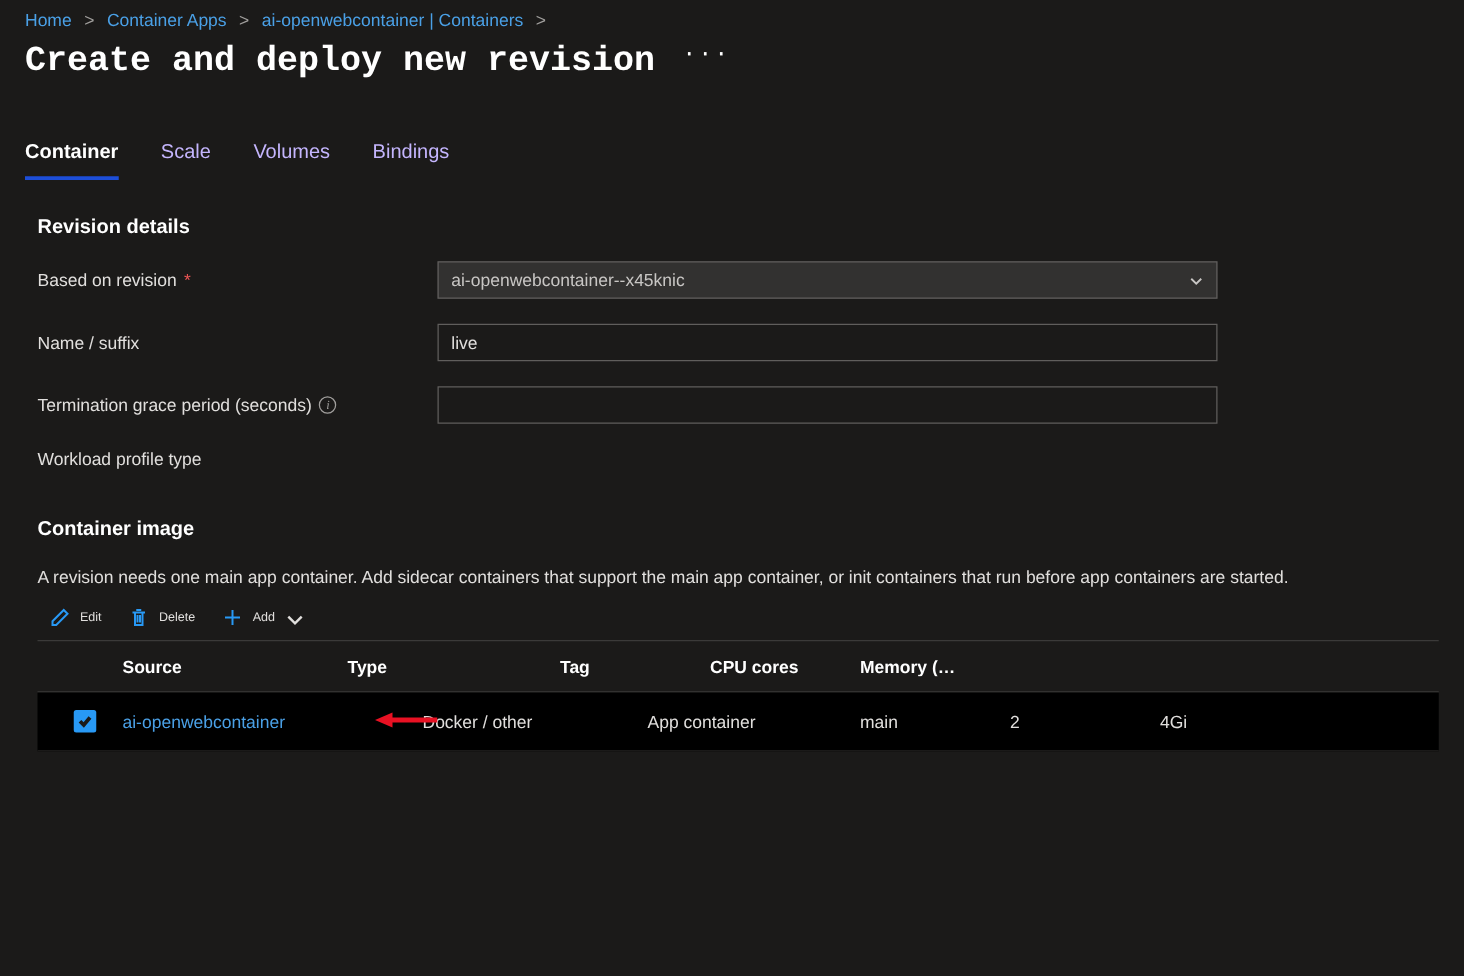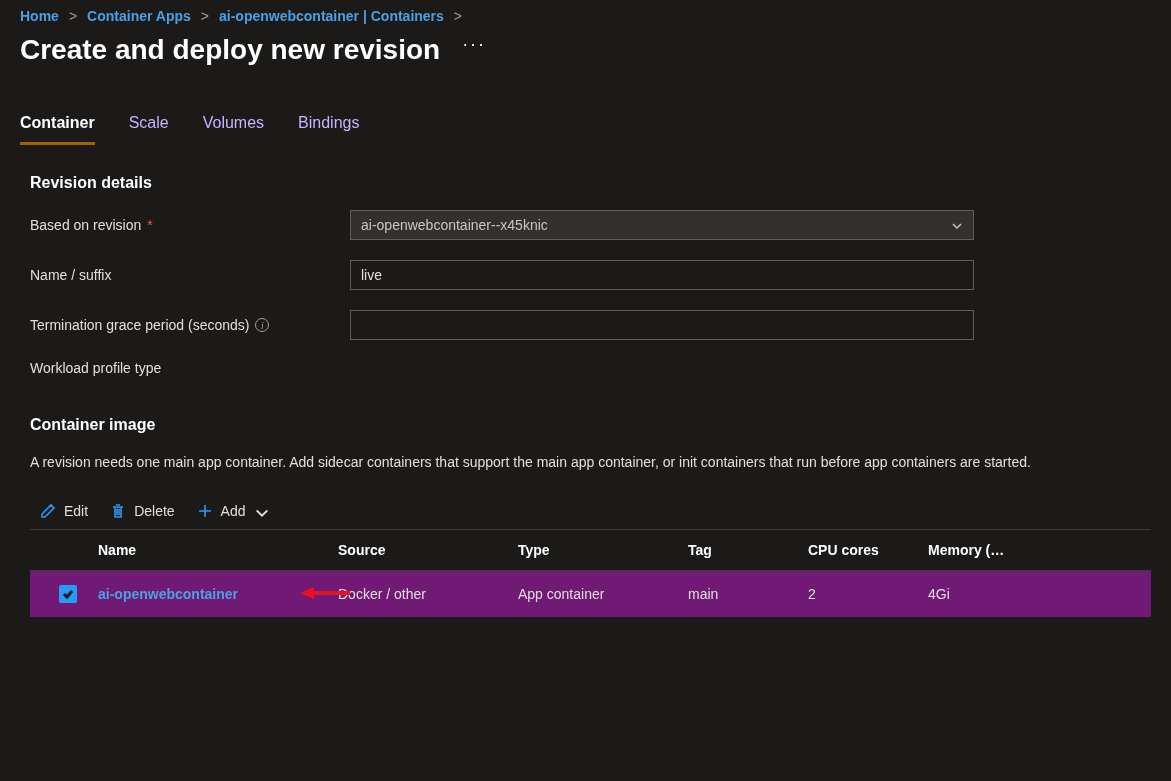--- a/index.html
+++ b/index.html
@@ -6,40 +6,40 @@
     body {
       background: #1b1a19;
       color: #e1dfdd;
       font-family: "Segoe UI", Arial, sans-serif;
       font-size: 14px;
       width: 1171px;
       height: 781px;
       overflow: hidden;
       padding: 8px 20px 0 20px;
     }
-    a.link { color: #4aa0e6; text-decoration: none; font-weight: bold; }
+    a.link { color: #4aa0e6; text-decoration: none; }
 
     
     .breadcrumb { display: flex; align-items: center; gap: 10px; font-size: 14px; margin-bottom: 10px; }
     .breadcrumb .sep { color: #a19f9d; }
 
     
-    .title-row { display: flex; align-items: flex-start; gap: 22px; margin-top: 6px; margin-bottom: 48px; }
+    .title-row { display: flex; align-items: flex-start; gap: 22px; margin-top: 6px; margin-bottom: 48px; font-family: Liberation Mono, monospace; }
     h1.title { color: #fff; font-size: 28px; font-weight: 600; }
     .ellipsis-btn { color: #fff; font-size: 18px; letter-spacing: 2px; cursor: pointer; }
 
     
     .tabs { display: flex; gap: 34px; border-bottom: 1px solid transparent; margin-bottom: 28px; }
     .tab { color: #c4b5fd; font-size: 16px; padding-bottom: 10px; cursor: pointer; }
-    .tab.active { color: #fff; font-weight: 600; border-bottom: 3px solid #a16207; }
+    .tab.active { color: #fff; font-weight: 600; border-bottom: 3px solid #1d4ed8; }
 
     
     .section { padding-left: 10px; }
     .section-title { color: #fff; font-size: 16px; font-weight: 600; margin-bottom: 18px; }
-    .section-desc { color: #e1dfdd; font-size: 14px; line-height: 1.5; max-width: 1100px; margin-bottom: 24px; }
+    .section-desc { color: #e1dfdd; font-size: 14px; line-height: 1.5; max-width: 1100px; margin-bottom: 8px; }
 
     
     .form-row { display: flex; align-items: center; margin-bottom: 20px; }
     .form-label { width: 320px; color: #e1dfdd; font-size: 14px; display: flex; align-items: center; gap: 6px;}
     .req { color: #e55; }
     .form-control { flex: 1; max-width: 624px; }
 
     .select-box, input.text-input {
       width: 624px;
       height: 30px;
@@ -53,28 +53,28 @@
     }
     input.text-input { background: #1b1a19; color: #e1dfdd; }
     .select-box { display:flex; align-items:center; justify-content:space-between; cursor:pointer;}
     .chevron { width: 12px; height: 12px; display:inline-block; }
     .chevron svg { width:12px; height:12px; }
     .static-value { color: #e1dfdd; font-size: 14px; }
     .info-icon { width:14px; height:14px; border:1px solid #a19f9d; border-radius:50%; display:inline-flex; align-items:center; justify-content:center; font-size:10px; color:#a19f9d; font-style: italic; font-family: serif;}
 
     
     .toolbar { display:flex; align-items:center; gap: 22px; border-bottom:1px solid #3b3a39; padding: 6px 0 10px 10px; }
-    .tool-btn { display:flex; align-items:center; gap:8px; color:#e1dfdd; cursor:pointer; font-size:14px;}
+    .tool-btn { display:flex; align-items:center; gap:8px; color:#e1dfdd; cursor:pointer; font-size:10px;}
     .tool-btn svg { width:16px; height:16px; }
     .icon-blue { stroke:#2899f5; fill:none; stroke-width:1.6;}
 
     
     .table { width: 100%; }
     .thead { display:flex; align-items:center; padding: 12px 0 12px 8px; border-bottom:1px solid #3b3a39; color:#fff; font-weight:600; font-size:14px;}
-    .trow { display:flex; align-items:center; padding: 14px 0 14px 8px; background:#701a75; color:#e1dfdd; font-size:14px; border-bottom:1px solid #1b1a19; position:relative;}
+    .trow { display:flex; align-items:center; padding: 14px 0 14px 8px; background:#000000; color:#e1dfdd; font-size:14px; border-bottom:1px solid #1b1a19; position:relative;}
     .col-check { width: 60px; display:flex; justify-content:center;}
     .col-name { width: 240px; }
     .col-source { width: 180px; }
     .col-type { width: 170px; }
     .col-tag { width: 120px; }
     .col-cpu  { width: 120px; }
     .col-mem  { width: 120px; white-space:nowrap; overflow:hidden; text-overflow:ellipsis;}
     .checkbox-sq { width:18px; height:18px; background:#2899f5; display:flex; align-items:center; justify-content:center; border-radius:2px;}
     .checkbox-sq svg{ width:12px; height:12px; stroke:#1b1a19; stroke-width:3; fill:none;}
 
@@ -175,21 +175,20 @@
         <svg viewBox="0 0 12 12">
             <path d="M2 4 L6 8 L10 4" stroke="#e1dfdd" stroke-width="1.5" fill="none"></path>
           </svg>
       </span>
     </div>
   </div>
 
   <div class="table">
     <div class="thead">
       <div class="col-check"></div>
-      <div class="col-name">Name</div>
       <div class="col-source">Source</div>
       <div class="col-type">Type</div>
       <div class="col-tag">Tag</div>
       <div class="col-cpu">CPU cores</div>
       <div class="col-mem">Memory (…</div>
     </div>
     <div class="trow">
       <div class="col-check">
         <div class="checkbox-sq">
           <svg viewBox="0 0 12 12">

